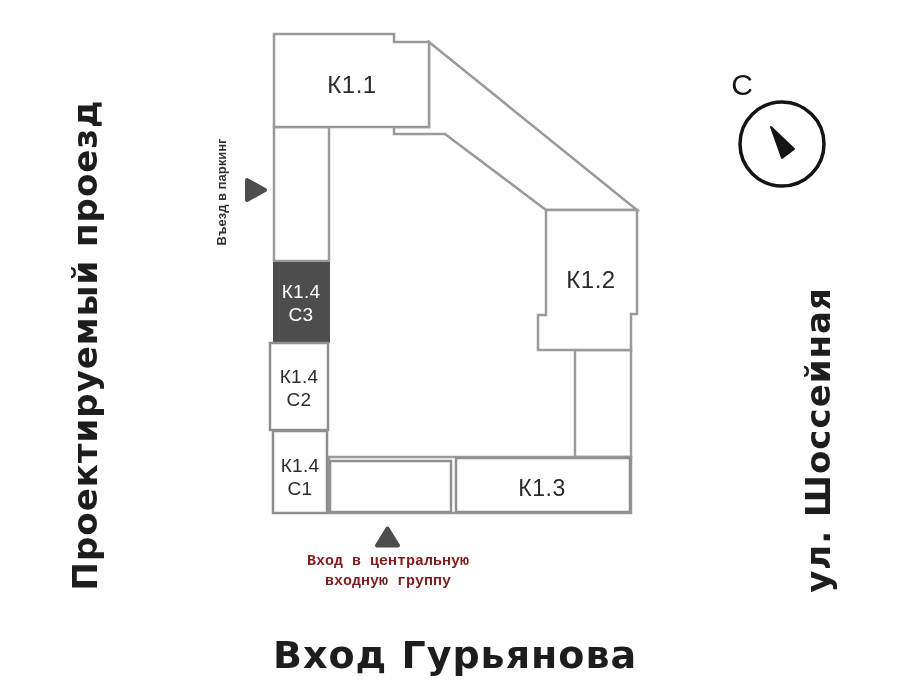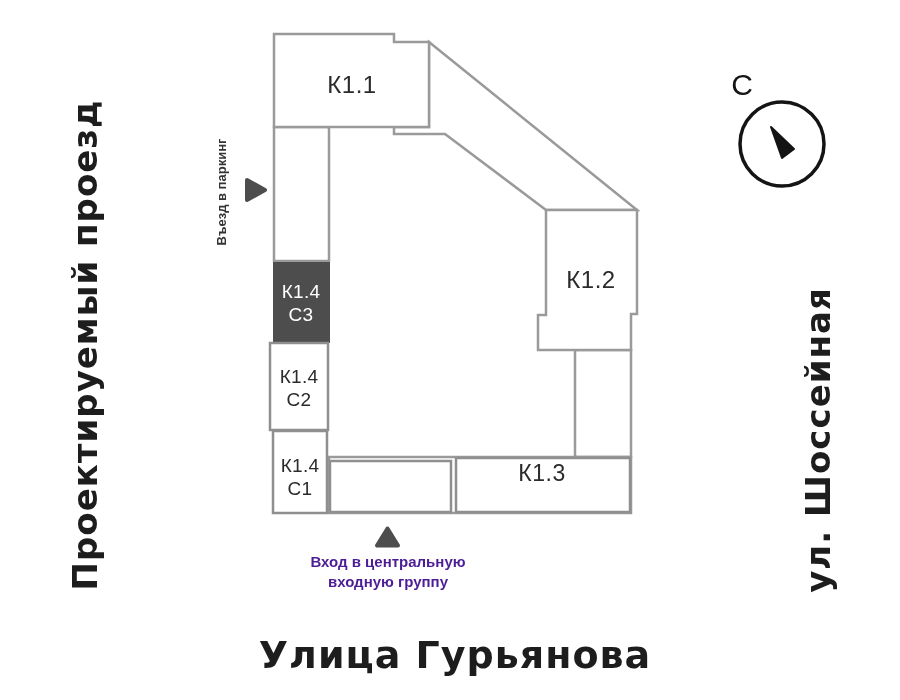--- a/index.html
+++ b/index.html
@@ -4,21 +4,21 @@
 <style>
   html,body{margin:0;padding:0;background:#ffffff;}
   .stage{position:relative;width:900px;height:700px;background:#ffffff;overflow:hidden;
          font-family:"Liberation Sans",sans-serif;}
   .plan-svg{position:absolute;left:0;top:0;}
   .lbl{position:absolute;transform:translate(-50%,-50%);white-space:pre-line;text-align:center;
        color:#2b2b2b;line-height:1.22;}
   .blk-lbl{font-size:24px;font-weight:500;letter-spacing:.5px;}
   .sec-lbl{font-size:19px;font-weight:400;letter-spacing:.3px;}
   .sec-lbl.inv{color:#ffffff;}
-  .note{font-size:15px;font-weight:600;color:#4c1d95;line-height:1.3;}
+  .note{font-size:15px;font-weight:600;color:#7f1d1d;line-height:1.3;font-family:Liberation Mono, monospace;}
   .note-v{transform:translate(-50%,-50%) rotate(-90deg);font-size:13px;font-weight:600;color:#333333;
           white-space:nowrap;}
   .street{font-family:"DejaVu Sans",sans-serif;font-weight:600;color:#1d1d1d;letter-spacing:1px;
           white-space:nowrap;}
   .street-v{transform:translate(-50%,-50%) rotate(-90deg);font-size:34px;}
   .street-h{font-size:38px;}
   .compass-n{font-size:30px;font-weight:500;color:#141414;}
 </style>
 </head>
 <body>
@@ -43,31 +43,31 @@
 
     <polygon points="247,180 265,190 247,200" fill="#4D4D4D" stroke="#4D4D4D" stroke-width="4" stroke-linejoin="round"></polygon>
     <polygon points="377,545.5 398,545.5 387.5,528.5" fill="#4D4D4D" stroke="#4D4D4D" stroke-width="4" stroke-linejoin="round"></polygon>
 
     <circle cx="782" cy="144" r="42" fill="none" stroke="#141414" stroke-width="3.5"></circle>
     <polygon points="771,127 794,149 782,158" fill="#141414" stroke="#141414" stroke-width="2" stroke-linejoin="round"></polygon>
   </svg>
 
   <div class="lbl blk-lbl" style="left:352px;top:85px;">К1.1</div>
   <div class="lbl blk-lbl" style="left:591px;top:280px;">К1.2</div>
-  <div class="lbl blk-lbl" style="left:542px;top:473px;font-size:23px;">К1.3</div>
+  <div class="lbl blk-lbl" style="left:542px;top:488px;font-size:23px;">К1.3</div>
   <div class="lbl sec-lbl inv" style="left:301px;top:303px;">К1.4
 С3</div>
   <div class="lbl sec-lbl" style="left:299px;top:388px;">К1.4
 С2</div>
   <div class="lbl sec-lbl" style="left:300px;top:477px;">К1.4
 С1</div>
 
   <div class="lbl note-v" style="left:222px;top:192px;">Въезд в паркинг</div>
   <div class="lbl note" style="left:388px;top:571px;">Вход в центральную
 входную группу</div>
 
   <div class="lbl street street-v" style="left:86px;top:345px;">Проектируемый проезд</div>
   <div class="lbl street street-v" style="left:819px;top:440px;">ул. Шоссейная</div>
-  <div class="lbl street street-h" style="left:455px;top:655px;">Улица Гурьянова</div>
+  <div class="lbl street street-h" style="left:455px;top:655px;">Вход Гурьянова</div>
 
   <div class="lbl compass-n" style="left:742px;top:85px;">С</div>
 
 </div>
 
 </body></html>

